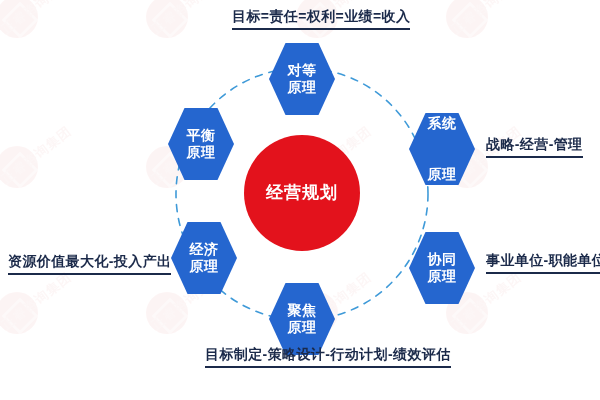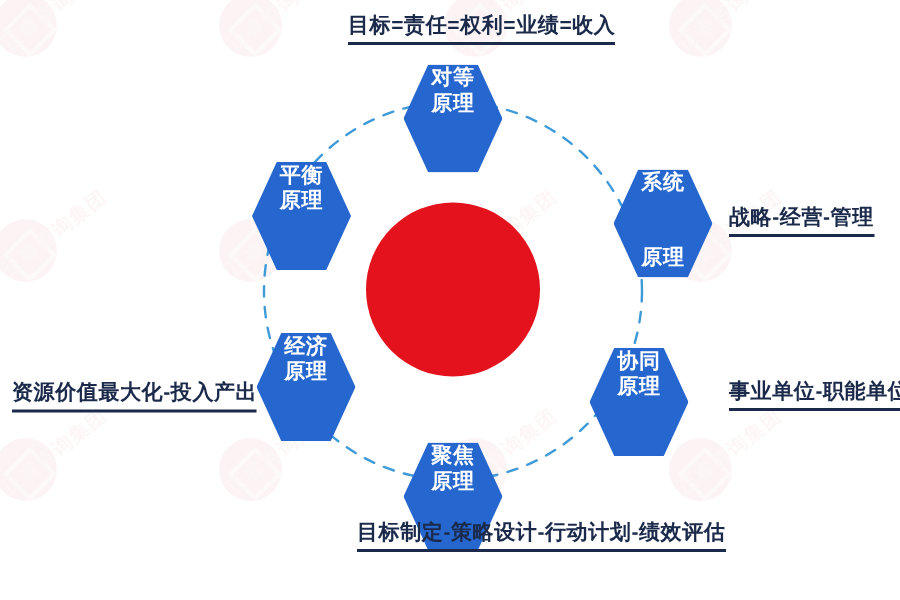--- a/index.html
+++ b/index.html
@@ -44,46 +44,46 @@
   .center-circle .cl{
     color:#ffffff;font-size:17px;font-weight:bold;line-height:1.32;letter-spacing:1px;
   }
 
   
   .hex{
     position:absolute;width:66px;height:72px;
     background:#2566cf;
     clip-path:polygon(25% 0%,75% 0%,100% 50%,75% 100%,25% 100%,0% 50%);
     z-index:4;
-    display:flex;flex-direction:column;align-items:center;justify-content:flex-start;
+    display:flex;flex-direction:column;align-items:center;justify-content:center;
   }
   .hex .hl{
     color:#ffffff;font-size:14px;font-weight:bold;line-height:1.22;letter-spacing:.5px;
   }
   .hex-top      {left:269px;top:43px;}
   .hex-upright  {left:409px;top:113px;gap:33px;}
-  .hex-lowright {left:393px;top:232px;}
-  .hex-bottom   {left:269px;top:283px;margin-top:12px;}
+  .hex-lowright {left:409px;top:232px;}
+  .hex-bottom   {left:269px;top:283px;}
   .hex-lowleft  {left:171px;top:222px;}
   .hex-upleft   {left:168px;top:108px;}
 
   
   .lbl{
     position:absolute;z-index:5;
     color:#1b2a4a;font-size:14px;font-weight:bold;letter-spacing:.4px;
     white-space:nowrap;
     border-bottom:2px solid #1b2a4a;
     padding-bottom:2px;line-height:1.25;
   }
   .lbl-top    {left:232px;top:8px;}
   .lbl-right1 {left:486px;top:136px;}
   .lbl-right2 {left:486px;top:252px;}
   .lbl-left1  {left:38px;top:136px;}
   .lbl-left2  {left:8px;top:253px;}
-  .lbl-bottom {left:205px;top:346px;margin-left:33px;}
+  .lbl-bottom {left:205px;top:346px;}
 </style>
 </head>
 <body>
 
 <div id="stage">
 
   <div class="wm-layer">
     <div class="wm" style="left:-8px;top:-6px;">
       <div class="wm-ring"></div>
       <div class="wm-txt">正睿咨询集团</div>
@@ -132,20 +132,21 @@
       <div class="wm-ring"></div>
       <div class="wm-txt">正睿咨询集团</div>
     </div>
   </div>
 
   <svg class="ring-svg" viewBox="0 0 600 400">
     <circle cx="302" cy="194" r="126" fill="none" stroke="#3f9ad8" stroke-width="1.6" stroke-dasharray="7 7" stroke-linecap="round"></circle>
   </svg>
 
   <div class="center-circle">
+    <div class="cl">经营规划</div>
   </div>
 
   <div class="hex hex-top">
     <div class="hl">对等</div>
     <div class="hl">原理</div>
   </div>
 
   <div class="hex hex-upright">
     <div class="hl">系统</div>
     <div class="hl">原理</div>

